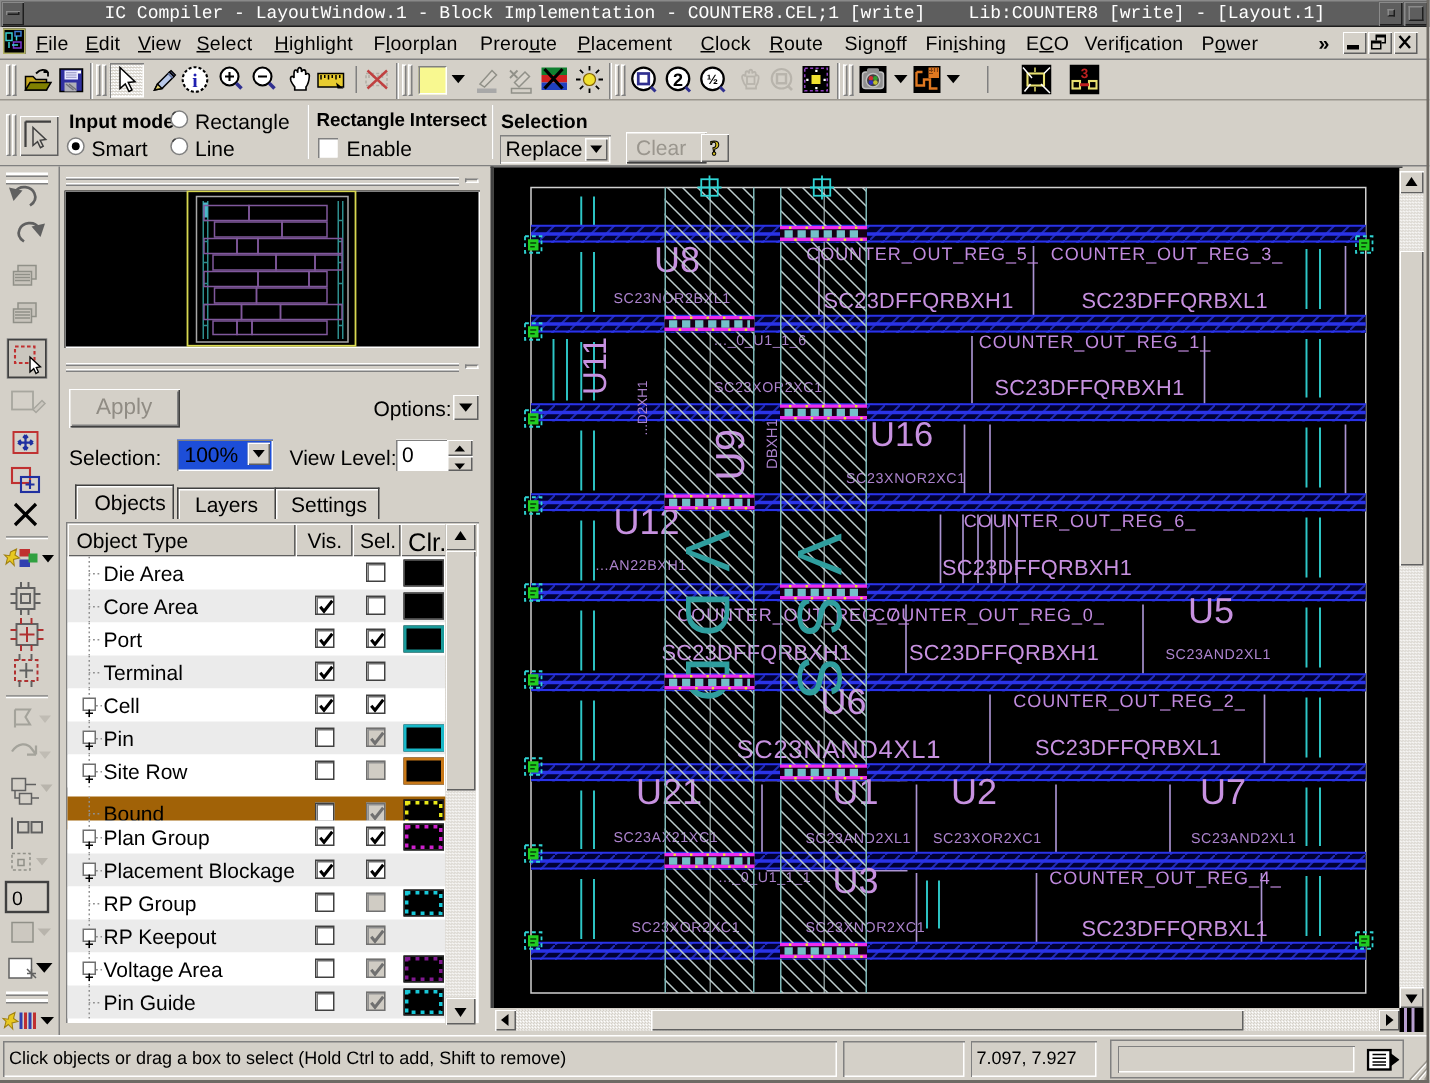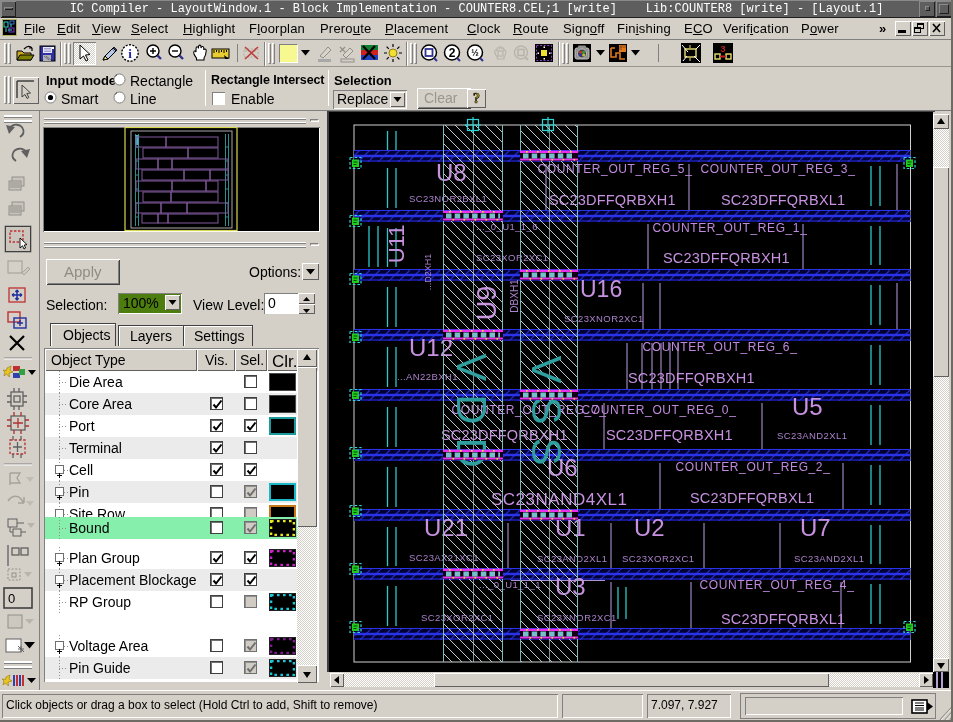--- a/index.html
+++ b/index.html
@@ -491,21 +491,21 @@
 
     <div class="abs raised" style="left:6px;top:148px;width:74px;height:26px;">
         <span class="abs" style="left:18px;top:4px;font-size:15px;color:#908c84;">Apply</span>
       </div>
     <span class="abs" style="left:209px;top:153px;font-size:14px;">Options:</span>
     <div class="abs raised1" style="left:262px;top:152px;width:17px;height:17px;background:#d4d0c8;"><svg width="17" height="17">
           <path d="M4 6 H13 L8.5 11.5 Z" fill="#000"></path>
         </svg></div>
 
     <span class="abs" style="left:6px;top:186px;font-size:14px;">Selection:</span>
-    <div class="abs sunken1" style="left:78px;top:182px;width:64px;height:21px;background:#4d7c0f;">
+    <div class="abs sunken1" style="left:78px;top:182px;width:64px;height:21px;background:#1d4ed8;">
       <span class="abs" style="left:5px;top:2px;font-size:14px;">100%</span>
       <div class="abs raised1" style="left:47px;top:2px;width:15px;height:15px;background:#d4d0c8;"><svg width="15" height="15">
             <path d="M3.5 5 H11.5 L7.5 10 Z" fill="#000"></path>
           </svg></div>
     </div>
     <span class="abs" style="left:153px;top:186px;font-size:14px;">View Level:</span>
     <div class="abs sunken1" style="left:224px;top:182px;width:34px;height:21px;background:#fff;">
         <span class="abs" style="left:4px;top:2px;font-size:14px;">0</span>
       </div>
     <div class="abs raised1" style="left:258px;top:182px;width:17px;height:11px;background:#d4d0c8;"><svg width="17" height="11">
@@ -610,21 +610,21 @@
             <div class="abs" style="left:14px;top:0;width:1px;height:22px;background-image:linear-gradient(#909090 1px, transparent 1px);background-size:1px 3px;"></div>
             <div class="abs" style="left:10px;top:6px;width:9px;height:9px;background:#fff;border:1px solid #707070;"><svg width="7" height="7">
                 <path d="M1 3.5 H6 M3.5 1 V6" stroke="#000"></path>
               </svg></div>
             <div class="abs" style="left:19px;top:11px;width:4px;height:1px;background-image:linear-gradient(to right,#909090 1px, transparent 1px);background-size:3px 1px;"></div>
             <span class="abs" style="left:24px;top:3px;">Site Row</span>
             <div class="cb" style="left:165px;"></div>
             <div class="cbg" style="left:199px;"></div>
             <div class="abs" style="left:224px;top:2px;width:27px;height:18px;background:#000;border:2px solid #c87818;"></div>
           </div>
-        <div class="trow" style="top:146px;background:#86efac;">
+        <div class="trow" style="top:160px;background:#a16207;">
             <div class="abs" style="left:14px;top:0;width:1px;height:22px;background-image:linear-gradient(#909090 1px, transparent 1px);background-size:1px 3px;"></div>
             <div class="abs" style="left:14px;top:11px;width:9px;height:1px;background-image:linear-gradient(to right,#909090 1px, transparent 1px);background-size:3px 1px;"></div>
             <span class="abs" style="left:24px;top:3px;">Bound</span>
             <div class="cb" style="left:165px;"></div>
             <div class="cbg" style="left:199px;"><svg width="13" height="13">
                 <path d="M2.5 6.5 L5 9.5 L10.5 2.5" stroke="#707070" stroke-width="2" fill="none"></path>
               </svg></div>
             <div class="abs" style="left:224px;top:2px;width:27px;height:18px;background:#000;border:1px solid #222;"><svg width="25" height="16">
                 <rect x="1" y="1" width="23" height="14" fill="none" stroke="#e8e818" stroke-width="2.6" stroke-dasharray="2.6 3.4"></rect>
               </svg></div>
@@ -661,20 +661,32 @@
               </svg></div>
           </div>
         <div class="trow" style="top:220px;background:#ffffff;">
             <div class="abs" style="left:14px;top:0;width:1px;height:22px;background-image:linear-gradient(#909090 1px, transparent 1px);background-size:1px 3px;"></div>
             <div class="abs" style="left:14px;top:11px;width:9px;height:1px;background-image:linear-gradient(to right,#909090 1px, transparent 1px);background-size:3px 1px;"></div>
             <span class="abs" style="left:24px;top:3px;">RP Group</span>
             <div class="cb" style="left:165px;"></div>
             <div class="cbg" style="left:199px;"></div>
             <div class="abs" style="left:224px;top:2px;width:27px;height:18px;background:#000;border:1px solid #222;"><svg width="25" height="16">
                 <rect x="1" y="1" width="23" height="14" fill="none" stroke="#18c8d8" stroke-width="2.6" stroke-dasharray="2.6 3.4"></rect>
+              </svg></div>
+          </div>
+        <div class="trow" style="top:242px;background:#ebebeb;">
+            <div class="abs" style="left:14px;top:0;width:1px;height:22px;background-image:linear-gradient(#909090 1px, transparent 1px);background-size:1px 3px;"></div>
+            <div class="abs" style="left:10px;top:6px;width:9px;height:9px;background:#fff;border:1px solid #707070;"><svg width="7" height="7">
+                <path d="M1 3.5 H6 M3.5 1 V6" stroke="#000"></path>
+              </svg></div>
+            <div class="abs" style="left:19px;top:11px;width:4px;height:1px;background-image:linear-gradient(to right,#909090 1px, transparent 1px);background-size:3px 1px;"></div>
+            <span class="abs" style="left:24px;top:3px;">RP Keepout</span>
+            <div class="cb" style="left:165px;"></div>
+            <div class="cbg" style="left:199px;"><svg width="13" height="13">
+                <path d="M2.5 6.5 L5 9.5 L10.5 2.5" stroke="#707070" stroke-width="2" fill="none"></path>
               </svg></div>
           </div>
         <div class="trow" style="top:264px;background:#ffffff;">
             <div class="abs" style="left:14px;top:0;width:1px;height:22px;background-image:linear-gradient(#909090 1px, transparent 1px);background-size:1px 3px;"></div>
             <div class="abs" style="left:10px;top:6px;width:9px;height:9px;background:#fff;border:1px solid #707070;"><svg width="7" height="7">
                 <path d="M1 3.5 H6 M3.5 1 V6" stroke="#000"></path>
               </svg></div>
             <div class="abs" style="left:19px;top:11px;width:4px;height:1px;background-image:linear-gradient(to right,#909090 1px, transparent 1px);background-size:3px 1px;"></div>
             <span class="abs" style="left:24px;top:3px;">Voltage Area</span>
             <div class="cb" style="left:165px;"></div>

